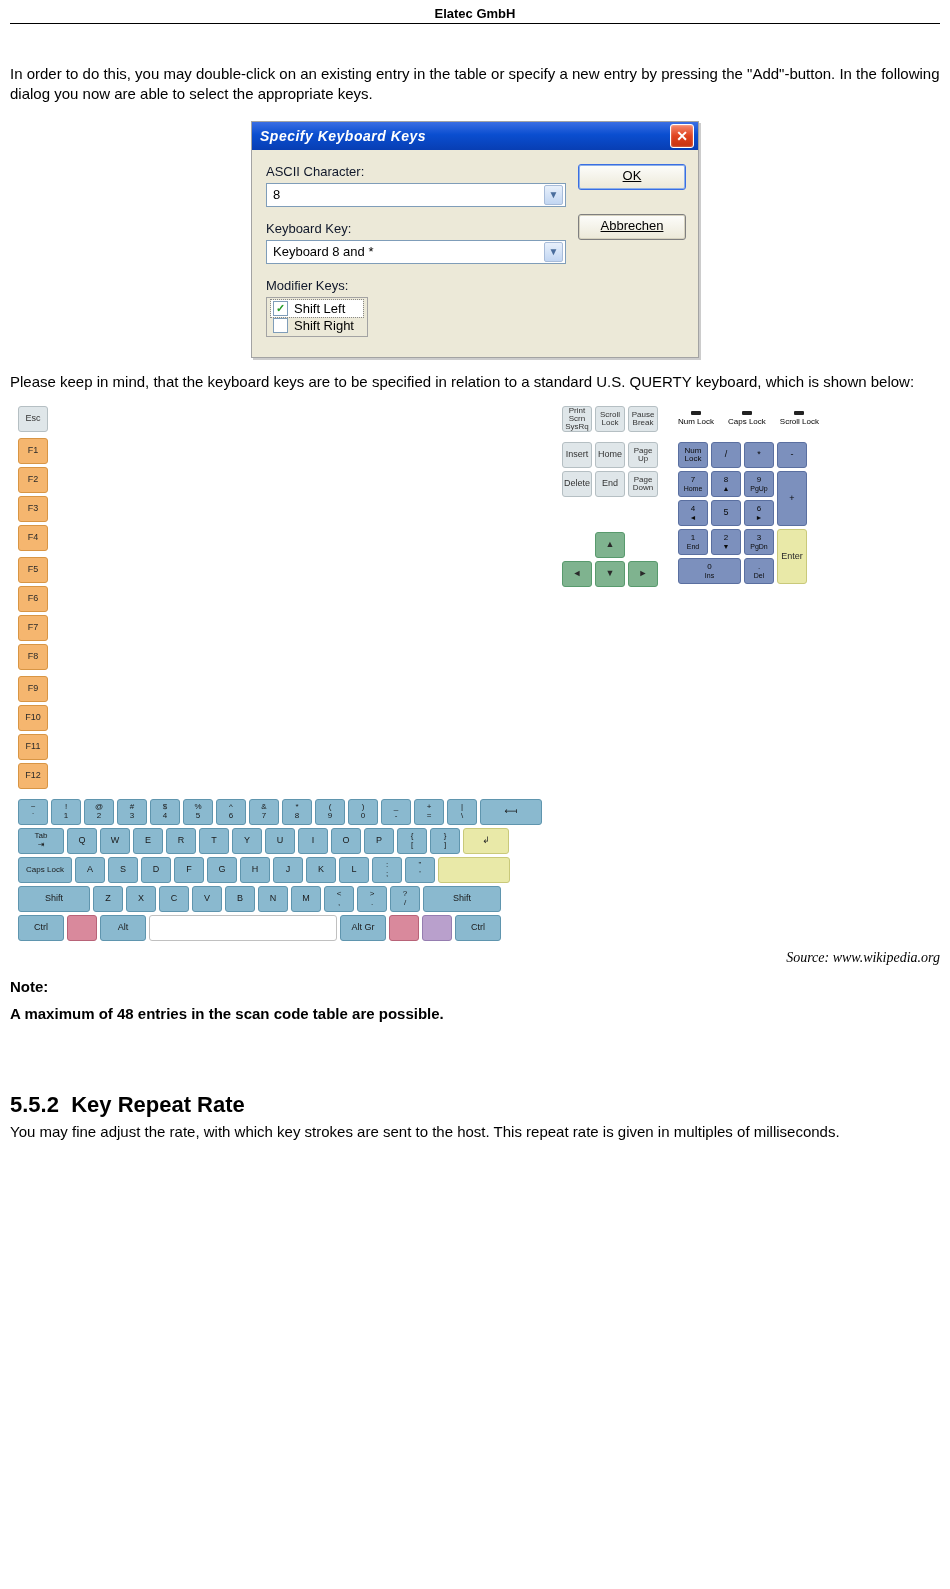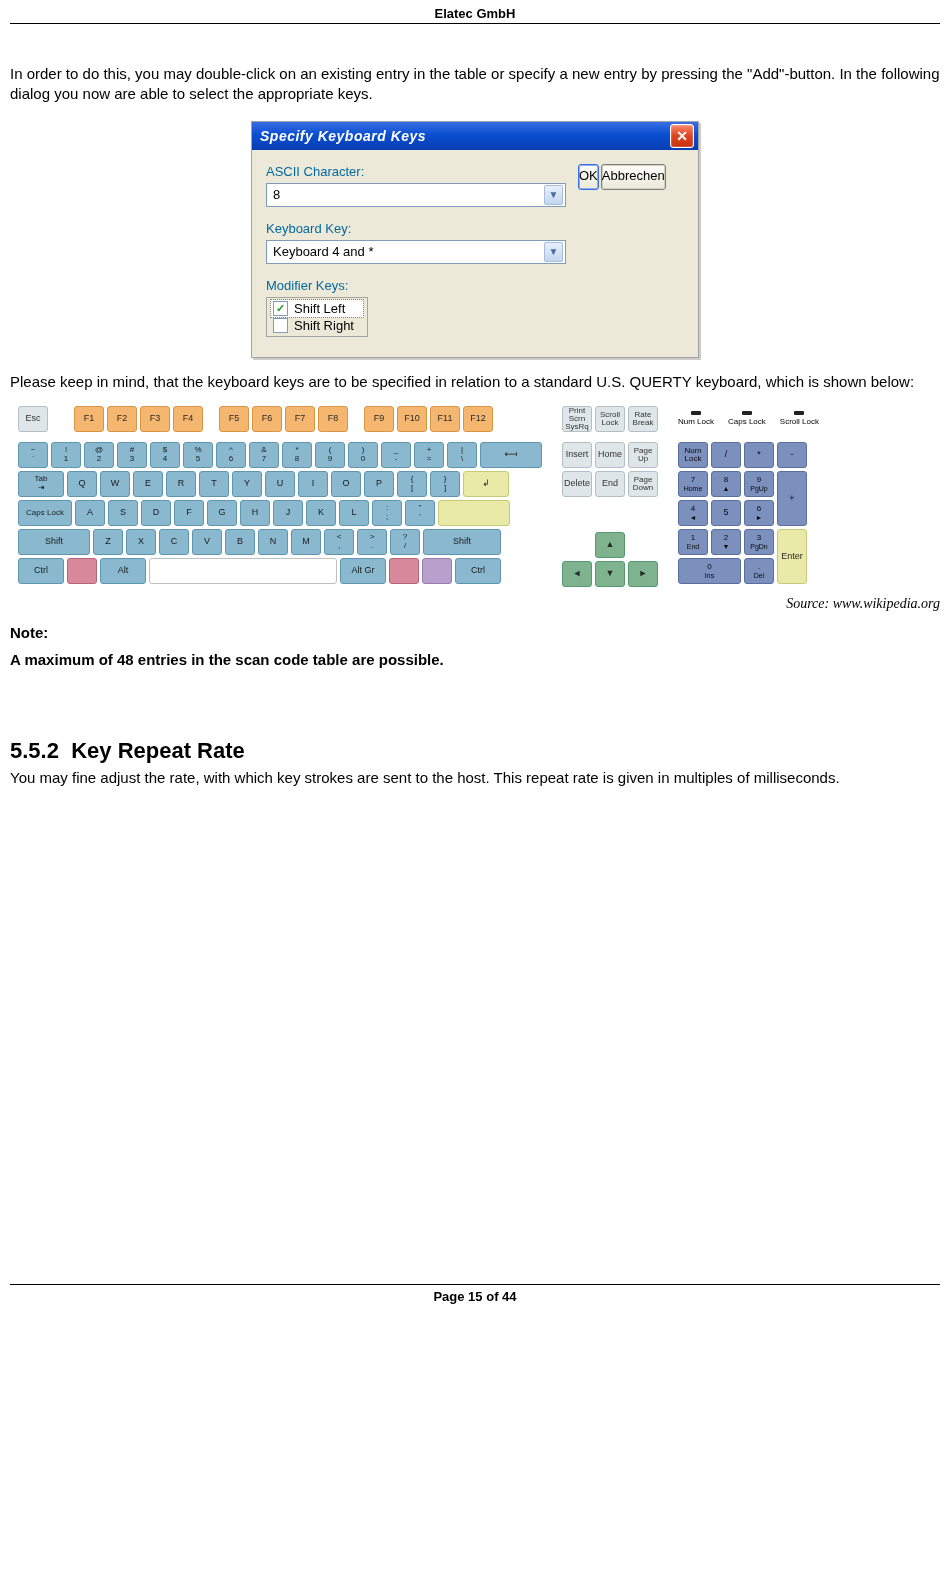--- a/index.html
+++ b/index.html
@@ -69,22 +69,22 @@
     font-weight: bold;
     font-size: 14px;
     box-shadow: inset 0 0 2px rgba(255,255,255,0.6);
   }
   .dialog-body {
     display: flex;
     padding: 14px 12px 20px 14px;
     gap: 12px;
   }
   .form-col { flex: 1; }
-  .btn-col { width: 108px; display: flex; gap: 2px; }
-  .lbl { display: block; margin-bottom: 4px; color: #0369a1; }
+  .btn-col { width: 108px; display: flex; flex-direction: column; gap: 24px; text-decoration: underline; }
+  .lbl { display: block; margin-bottom: 4px; color: #0f172a; }
   .combo {
     width: 100%;
     height: 24px;
     background: #fff;
     border: 1px solid #7f9db9;
     display: flex;
     align-items: center;
     justify-content: space-between;
     padding: 0 2px 0 6px;
     box-sizing: border-box;
@@ -239,21 +239,21 @@
       <div class="dialog-body">
         <div class="form-col">
           <span class="lbl">ASCII Character:</span>
           <div class="combo">
             <span>8</span>
             <div class="combo-arrow">▼</div>
           </div>
 
           <span class="lbl">Keyboard Key:</span>
           <div class="combo">
-            <span>Keyboard 4 and *</span>
+            <span>Keyboard 8 and *</span>
             <div class="combo-arrow">▼</div>
           </div>
 
           <span class="lbl">Modifier Keys:</span>
           <div class="modbox" style="width:92px;">
             <div class="chk-row selected">
               <div class="chk">✓</div>
               <span>Shift Left</span>
             </div>
             <div class="chk-row">
@@ -270,21 +270,21 @@
     </div>
   </div>
 
   <p class="para" style="margin-top:14px; margin-bottom:4px;">Please keep in mind, that the keyboard keys are to be specified in relation to a standard U.S. QUERTY keyboard, which is shown below:</p>
 
   <div class="kbd">
     <div class="kbd-section">
 
       <div class="main-block">
 
-        <div class="kbd-row" style="margin-bottom:10px;">
+        <div class="kbd-row" style="margin-bottom:10px;flex-direction:column;">
           <div class="key k-gray w1">Esc</div>
           <div class="gap-md"></div>
           <div class="key k-orange w1">F1</div>
           <div class="key k-orange w1">F2</div>
           <div class="key k-orange w1">F3</div>
           <div class="key k-orange w1">F4</div>
           <div class="gap-sm"></div>
           <div class="key k-orange w1">F5</div>
           <div class="key k-orange w1">F6</div>
           <div class="key k-orange w1">F7</div>
@@ -414,21 +414,21 @@
         </div>
       </div>
 
       <div class="nav-block">
         <div class="kbd-row" style="margin-bottom:10px;">
           <div class="key k-gray w1 two-line">Print
 Scrn
 SysRq</div>
           <div class="key k-gray w1 two-line">Scroll
 Lock</div>
-          <div class="key k-gray w1 two-line">Rate
+          <div class="key k-gray w1 two-line">Pause
 Break</div>
         </div>
         <div class="kbd-row">
           <div class="key k-gray w1">Insert</div>
           <div class="key k-gray w1">Home</div>
           <div class="key k-gray w1 two-line">Page
 Up</div>
         </div>
         <div class="kbd-row">
           <div class="key k-gray w1">Delete</div>

